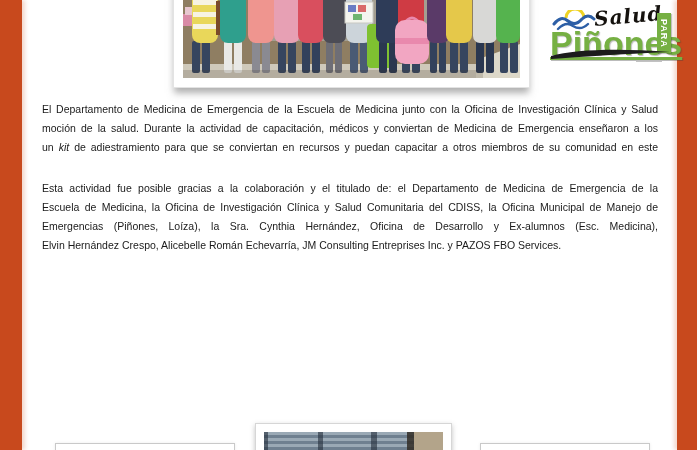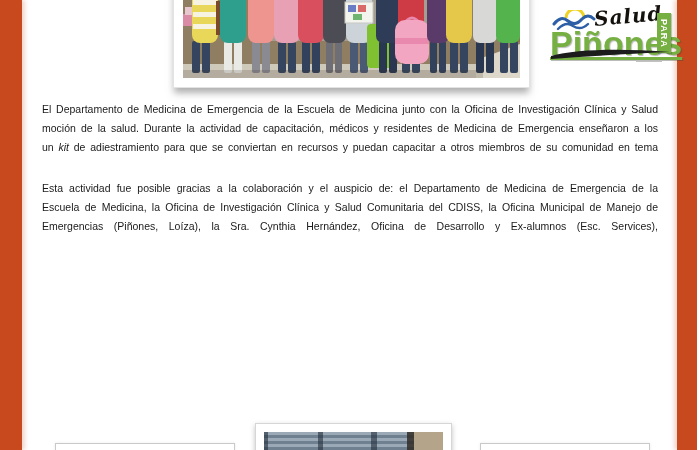--- a/index.html
+++ b/index.html
@@ -181,27 +181,28 @@
     </span>
     <svg class="swoosh" width="122" height="12" viewBox="0 0 122 12" aria-hidden="true">
       <path d="M1,8 C25,1 70,0 120,4 C70,6 30,9 1,11 Z" fill="#1c1c1c"></path>
     </svg>
     <span class="fineprint"></span>
   </div>
 
   <div class="article">
     <div class="para">
         <div class="tline"><span>El Departamento de Medicina de Emergencia de la Escuela de Medicina junto con la Oficina de Investigación Clínica y Salud</span></div>
-        <div class="tline"><span>moción de la salud. Durante la actividad de capacitación, médicos y residentes de Medicina de Emergencia enseñaron a los</span></div>
-        <div class="tline"><span>un </span><i>kit</i><span> de adiestramiento para que se conviertan en recursos y puedan capacitar a otros miembros de su comunidad en tema</span></div>
+        <div class="tline"><span>moción de la salud. Durante la actividad de capacitación, médicos y conviertan de Medicina de Emergencia enseñaron a los</span></div>
+        <div class="tline"><span>un </span><i>kit</i><span> de adiestramiento para que se conviertan en recursos y puedan capacitar a otros miembros de su comunidad en este</span></div>
       </div>
     <div class="para">
-        <div class="tline"><span>Esta actividad fue posible gracias a la colaboración y el auspicio de: el Departamento de Medicina de Emergencia de la</span></div>
+        <div class="tline"><span>Esta actividad fue posible gracias a la colaboración y el titulado de: el Departamento de Medicina de Emergencia de la</span></div>
         <div class="tline"><span>Escuela de Medicina, la Oficina de Investigación Clínica y Salud Comunitaria del CDISS, la Oficina Municipal de Manejo de</span></div>
-        <div class="tline"><span>Emergencias (Piñones, Loíza), la Sra. Cynthia Hernández, Oficina de Desarrollo y Ex-alumnos (Esc. Services),</span></div>
+        <div class="tline"><span>Emergencias (Piñones, Loíza), la Sra. Cynthia Hernández, Oficina de Desarrollo y Ex-alumnos (Esc. Medicina),</span></div>
+        <div class="tline tlast"><span>Elvin Hernández Crespo, Alicebelle Román Echevarría, JM Consulting Entreprises Inc. y PAZOS FBO Services.</span></div>
       </div>
   </div>
 
   <div class="photo-frame b-left"></div>
   <div class="photo-frame b-center">
     <div class="louvers"></div>
   </div>
   <div class="photo-frame b-right"></div>
 
 </div>

